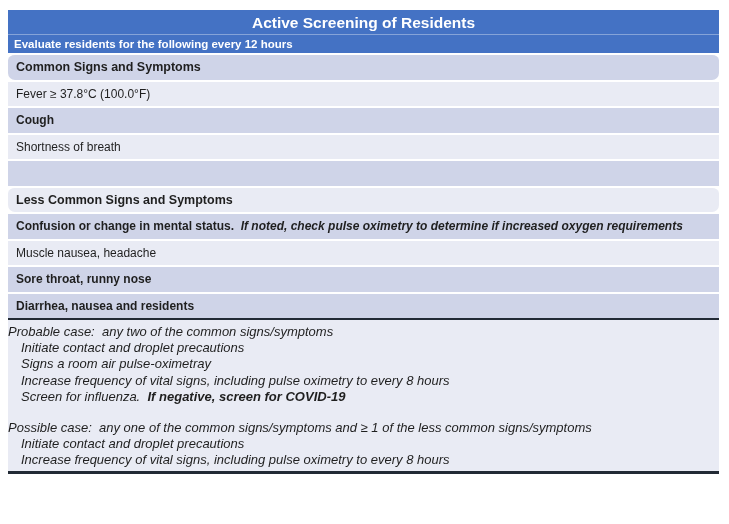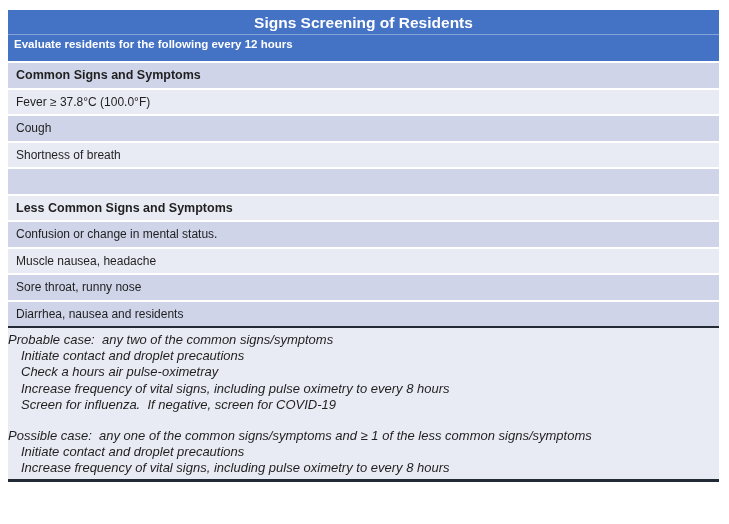--- a/index.html
+++ b/index.html
@@ -20,52 +20,52 @@
     position:absolute;left:8px;top:10px;width:711px;
   }
   .hdr-title{
     background:var(--header-bg);color:var(--header-text);
     font-weight:bold;font-size:15.5px;text-align:center;
     height:24px;line-height:25px;
   }
   .hdr-sub{
     background:var(--header-bg);color:var(--header-text);
     font-weight:bold;font-size:11.5px;
-    height:27px;line-height:18px;padding-left:6px;
+    height:19px;line-height:18px;padding-left:6px;
     border-top:1px solid rgba(255,255,255,0.35);
     box-sizing:border-box;
   }
   .row{
     height:24.5px;border-top:2px solid #ffffff;
     display:flex;align-items:center;
     padding-left:8px;font-size:12px;color:var(--text-dark);
     white-space:nowrap;overflow:hidden;
   }
-  .row.dark{background:var(--row-dark);}
+  .row.dark{background:var(--row-dark);font-weight:bold;}
   .row.light{background:var(--row-light);}
-  .row.bold{font-weight:bold;font-size:12.5px;}
+  .row.bold{font-weight:bold;font-size:12.5px;border-radius:7px;}
   .it{font-style:italic;}
   .footer{
     background:var(--row-light);
     border-top:2px solid var(--border-dark);
     border-bottom:3px solid var(--border-dark);
     padding:4px 8px 2px 0;
     font-style:italic;font-size:13px;color:var(--text-dark);
   }
   .footer .line{line-height:16.2px;white-space:nowrap;overflow:hidden;}
   .footer .item{padding-left:13px;}
   .footer .section-gap{height:15px;}
-  .bi{font-weight:normal;}
+  .bi{font-weight:bold;}
 </style>
 </head>
 <body>
 
 <div class="table">
 
-  <div class="hdr-title">Signs Screening of Residents</div>
+  <div class="hdr-title">Active Screening of Residents</div>
   <div class="hdr-sub">Evaluate residents for the following every 12 hours</div>
 
   <div class="row dark bold">
     <span>Common Signs and Symptoms</span>
   </div>
   <div class="row light">
     <span>Fever ≥ 37.8°C (100.0°F)</span>
   </div>
   <div class="row dark">
     <span>Cough</span>
@@ -74,37 +74,38 @@
     <span>Shortness of breath</span>
   </div>
   <div class="row dark">
     <span></span>
   </div>
   <div class="row light bold">
     <span>Less Common Signs and Symptoms</span>
   </div>
   <div class="row dark">
     <span>Confusion or change in mental status.</span>
+      <span class="it">&nbsp; If noted, check pulse oximetry to determine if increased oxygen requirements</span>
   </div>
   <div class="row light">
     <span>Muscle nausea, headache</span>
   </div>
   <div class="row dark">
     <span>Sore throat, runny nose</span>
   </div>
   <div class="row dark">
     <span>Diarrhea, nausea and residents</span>
   </div>
 
   <div class="footer">
 
     <div>
       <div class="line">Probable case:&nbsp; any two of the common signs/symptoms</div>
       <div class="line item">Initiate contact and droplet precautions</div>
-      <div class="line item">Check a hours air pulse-oximetray</div>
+      <div class="line item">Signs a room air pulse-oximetray</div>
       <div class="line item">Increase frequency of vital signs, including pulse oximetry to every 8 hours</div>
       <div class="line item"><span>Screen for influenza.&nbsp; </span><span class="bi">If negative, screen for COVID-19</span></div>
     </div>
 
     <div class="section-gap"></div>
 
     <div>
       <div class="line">Possible case:&nbsp; any one of the common signs/symptoms and ≥ 1 of the less common signs/symptoms</div>
       <div class="line item">Initiate contact and droplet precautions</div>
       <div class="line item">Increase frequency of vital signs, including pulse oximetry to every 8 hours</div>

